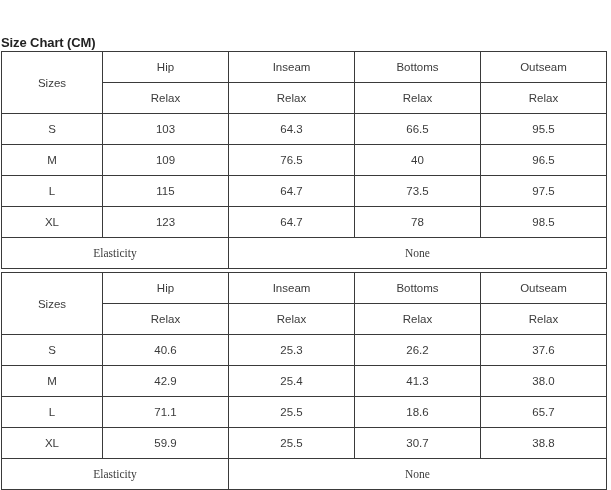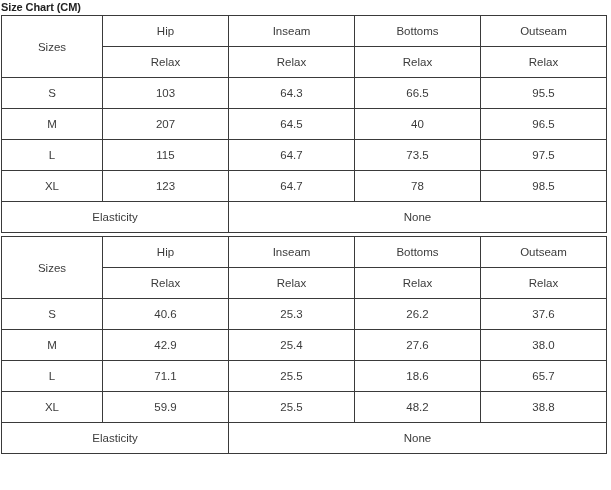--- a/index.html
+++ b/index.html
@@ -12,26 +12,27 @@
     height: 490px;
     font-family: "Liberation Sans", sans-serif;
     color: #333333;
     overflow: hidden;
   }
   .page {
     width: 611px;
     box-sizing: border-box;
   }
   .chart-title {
-    font-size: 11px;
+    font-size: 13px;
     font-weight: bold;
     color: #222222;
     line-height: 14px;
     padding: 0 8px 1px 1px;
     letter-spacing: -0.1px;
+    margin-top: 36px;
   }
   table.size-table {
     border-collapse: collapse;
     width: 606px;
     table-layout: fixed;
     margin: 0 0 0 1px;
   }
   table.size-table td,
   table.size-table th {
     border: 1px solid #3a3a3a;
@@ -41,21 +42,21 @@
     text-align: center;
     vertical-align: middle;
     height: 30px;
     padding: 0 2px;
     background: #ffffff;
   }
   .col-sizes  { width: 101px; }
   .col-data   { width: 126px; }
   .row-header td { height: 28px; }
   .row-data td   { height: 29px; }
-  .row-elastic td { height: 30px; }
+  .row-elastic td { height: 30px; font-family: Liberation Serif, serif; }
   .spacer-1 { height: 3px; }
 </style>
 </head>
 <body>
 
 <div class="page">
 
   <div class="chart-title">Size Chart (CM)</div>
 
   <table class="size-table">
@@ -83,22 +84,22 @@
 
       <tr class="row-data">
         <td>S</td>
         <td>103</td>
         <td>64.3</td>
         <td>66.5</td>
         <td>95.5</td>
       </tr>
       <tr class="row-data">
         <td>M</td>
-        <td>207</td>
-        <td>64.5</td>
+        <td>109</td>
+        <td>76.5</td>
         <td>40</td>
         <td>96.5</td>
       </tr>
       <tr class="row-data">
         <td>L</td>
         <td>115</td>
         <td>64.7</td>
         <td>73.5</td>
         <td>97.5</td>
       </tr>
@@ -147,35 +148,35 @@
         <td>S</td>
         <td>40.6</td>
         <td>25.3</td>
         <td>26.2</td>
         <td>37.6</td>
       </tr>
       <tr class="row-data">
         <td>M</td>
         <td>42.9</td>
         <td>25.4</td>
-        <td>27.6</td>
+        <td>41.3</td>
         <td>38.0</td>
       </tr>
       <tr class="row-data">
         <td>L</td>
         <td>71.1</td>
         <td>25.5</td>
         <td>18.6</td>
         <td>65.7</td>
       </tr>
       <tr class="row-data">
         <td>XL</td>
         <td>59.9</td>
         <td>25.5</td>
-        <td>48.2</td>
+        <td>30.7</td>
         <td>38.8</td>
       </tr>
 
       <tr class="row-elastic">
         <td colspan="2">Elasticity</td>
         <td colspan="3">None</td>
       </tr>
     </tbody>
   </table>
 

